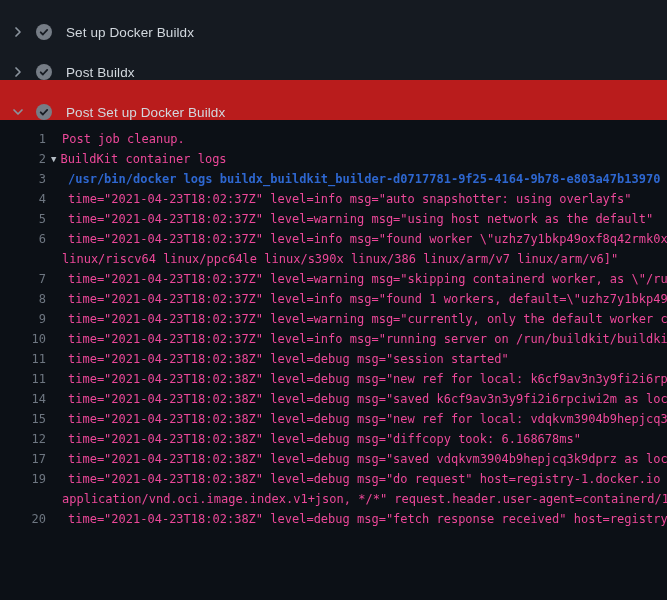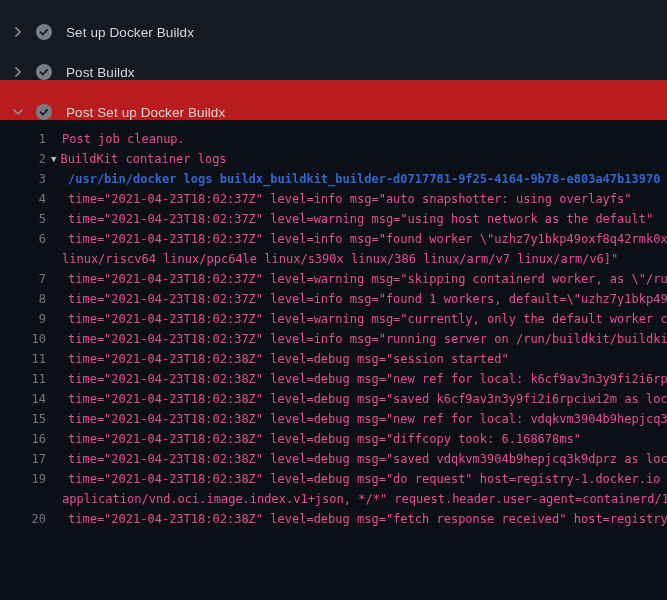--- a/index.html
+++ b/index.html
@@ -167,21 +167,21 @@
     <a class="num">14</a>
     
     <span class="txt">time="2021-04-23T18:02:38Z" level=debug msg="saved k6cf9av3n3y9fi2i6rpciwi2m as loca</span>
   </div>
     <div class="log-row type-normal indent-1">
     <a class="num">15</a>
     
     <span class="txt">time="2021-04-23T18:02:38Z" level=debug msg="new ref for local: vdqkvm3904b9hepjcq3k</span>
   </div>
     <div class="log-row type-normal indent-1">
-    <a class="num">16</a>
+    <a class="num">12</a>
     
     <span class="txt">time="2021-04-23T18:02:38Z" level=debug msg="diffcopy took: 6.168678ms"</span>
   </div>
     <div class="log-row type-normal indent-1">
     <a class="num">17</a>
     
     <span class="txt">time="2021-04-23T18:02:38Z" level=debug msg="saved vdqkvm3904b9hepjcq3k9dprz as loca</span>
   </div>
     <div class="log-row type-normal indent-1">
     <a class="num">19</a>

